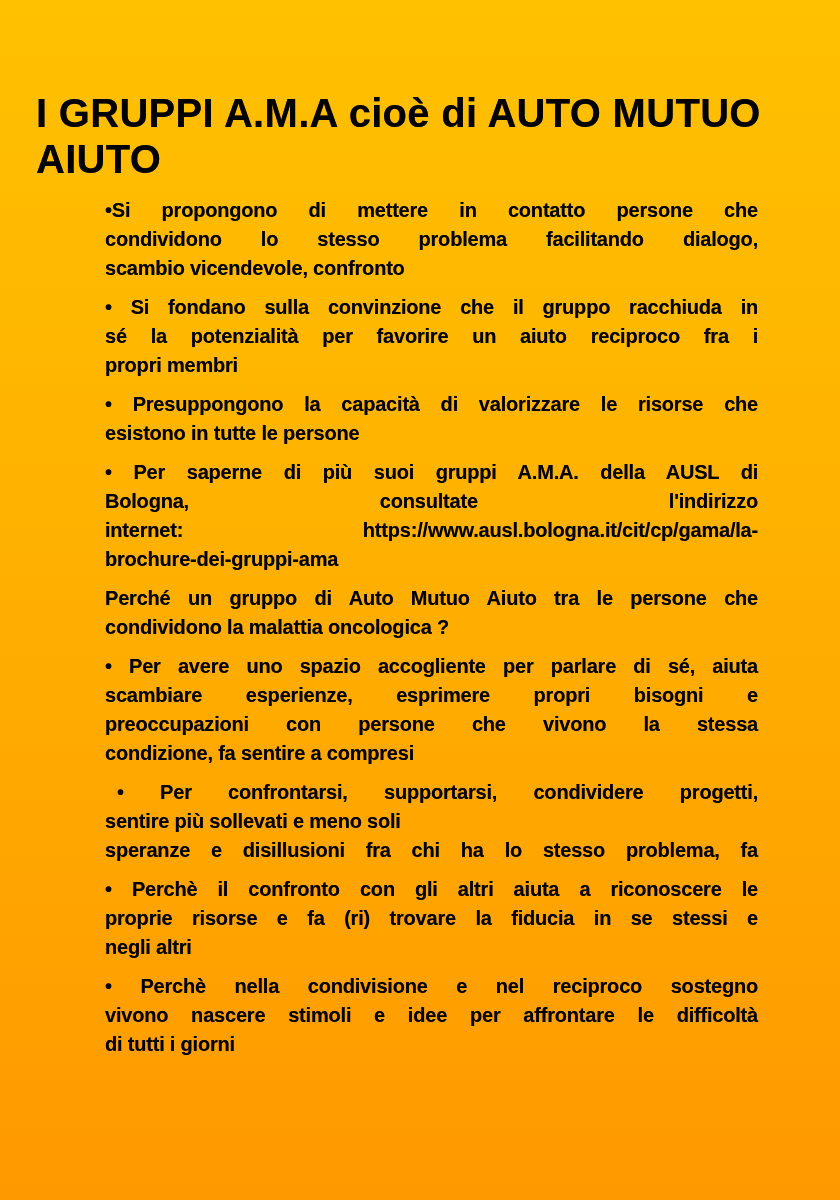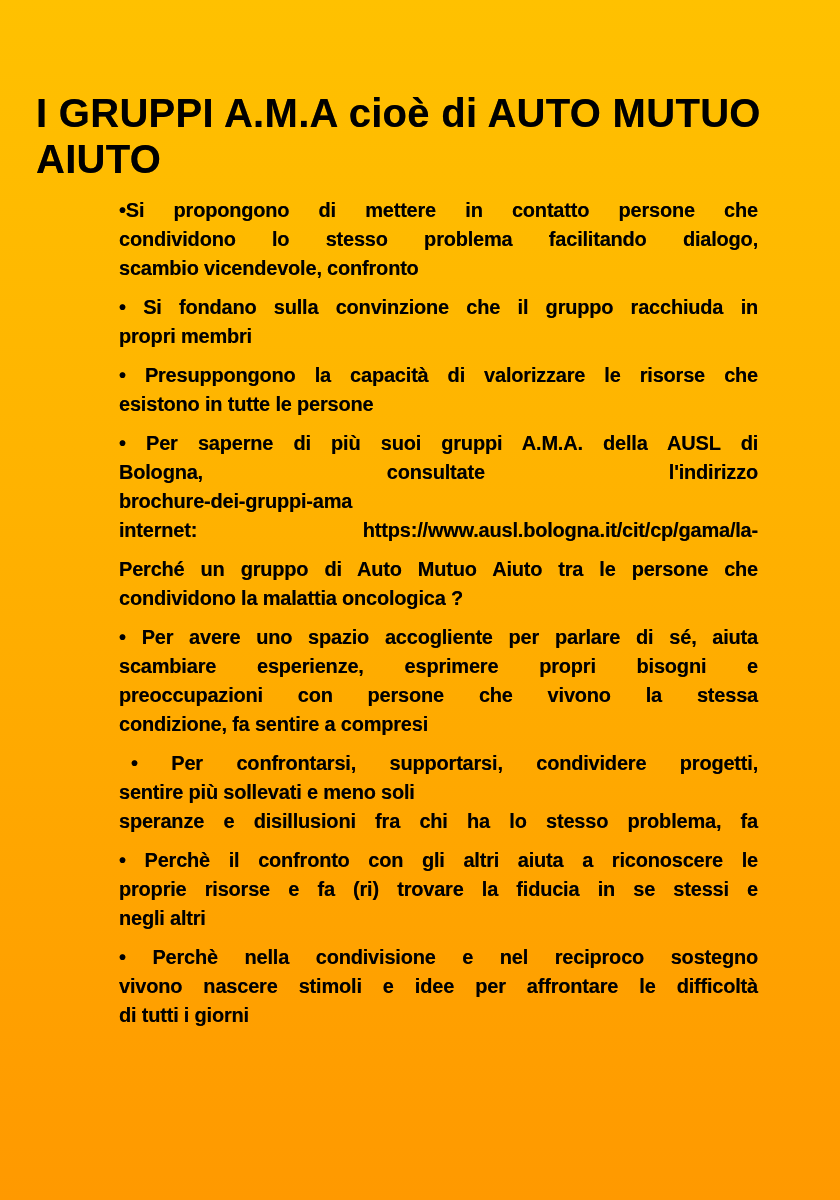--- a/index.html
+++ b/index.html
@@ -36,21 +36,21 @@
     top: 196px;
     width: 653px;
     font-size: 20px;
     line-height: 29px;
     font-weight: bold;
     letter-spacing: -0.2px;
     color: #000000;
     text-shadow: 0 0 0.5px rgba(0,0,0,0.5);
   }
   .para {
-    margin: 0 0 10px 14px;
+    margin: 0 0 10px 0;
   }
   .ln {
     text-align: justify;
     text-align-last: justify;
   }
   .ln.last {
     text-align: center;
     text-align-last: left;
   }
   .ln.indent {
@@ -70,33 +70,34 @@
   <div class="content">
 
     <div class="para">
       <div class="ln">•Si propongono di mettere in contatto persone che</div>
       <div class="ln">condividono lo stesso problema facilitando dialogo,</div>
       <div class="ln last">scambio vicendevole, confronto</div>
     </div>
 
     <div class="para">
       <div class="ln">• Si fondano sulla convinzione che il gruppo racchiuda in</div>
+      <div class="ln">sé la potenzialità per favorire un aiuto reciproco fra i</div>
       <div class="ln last">propri membri</div>
     </div>
 
     <div class="para">
       <div class="ln">• Presuppongono la capacità di valorizzare le risorse che</div>
       <div class="ln last">esistono in tutte le persone</div>
     </div>
 
     <div class="para">
       <div class="ln">• Per saperne di più suoi gruppi A.M.A. della AUSL di</div>
       <div class="ln">Bologna, consultate l'indirizzo</div>
+      <div class="ln">internet: https://www.ausl.bologna.it/cit/cp/gama/la-</div>
       <div class="ln last">brochure-dei-gruppi-ama</div>
-      <div class="ln">internet: https://www.ausl.bologna.it/cit/cp/gama/la-</div>
     </div>
 
     <div class="para">
       <div class="ln">Perché un gruppo di Auto Mutuo Aiuto tra le persone che</div>
       <div class="ln last">condividono la malattia oncologica ?</div>
     </div>
 
     <div class="para">
       <div class="ln">• Per avere uno spazio accogliente per parlare di sé, aiuta</div>
       <div class="ln">scambiare esperienze, esprimere propri bisogni e</div>

